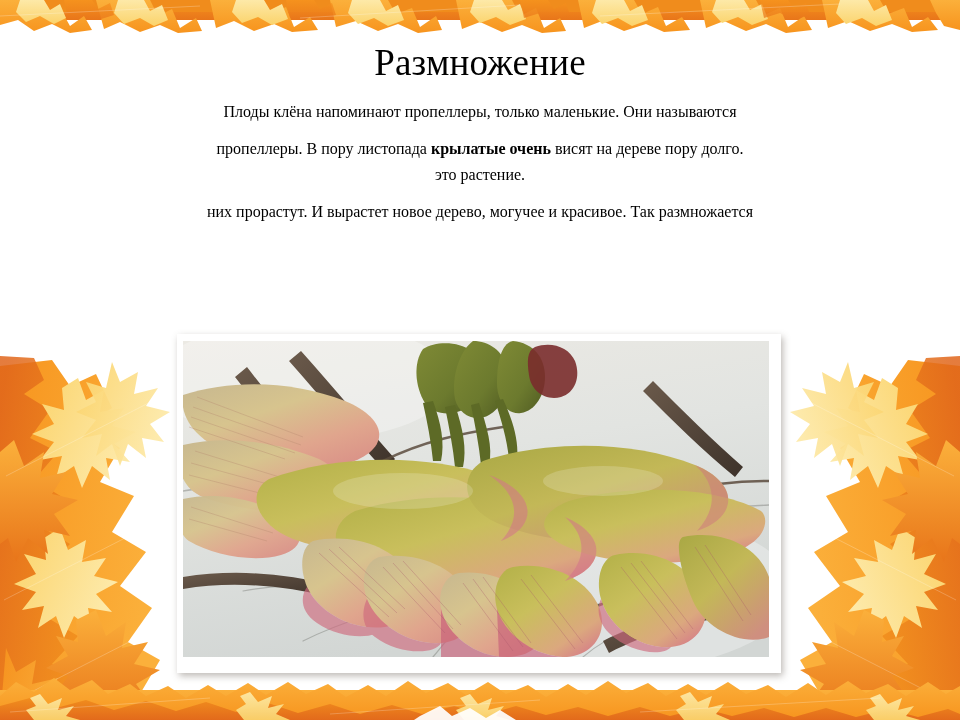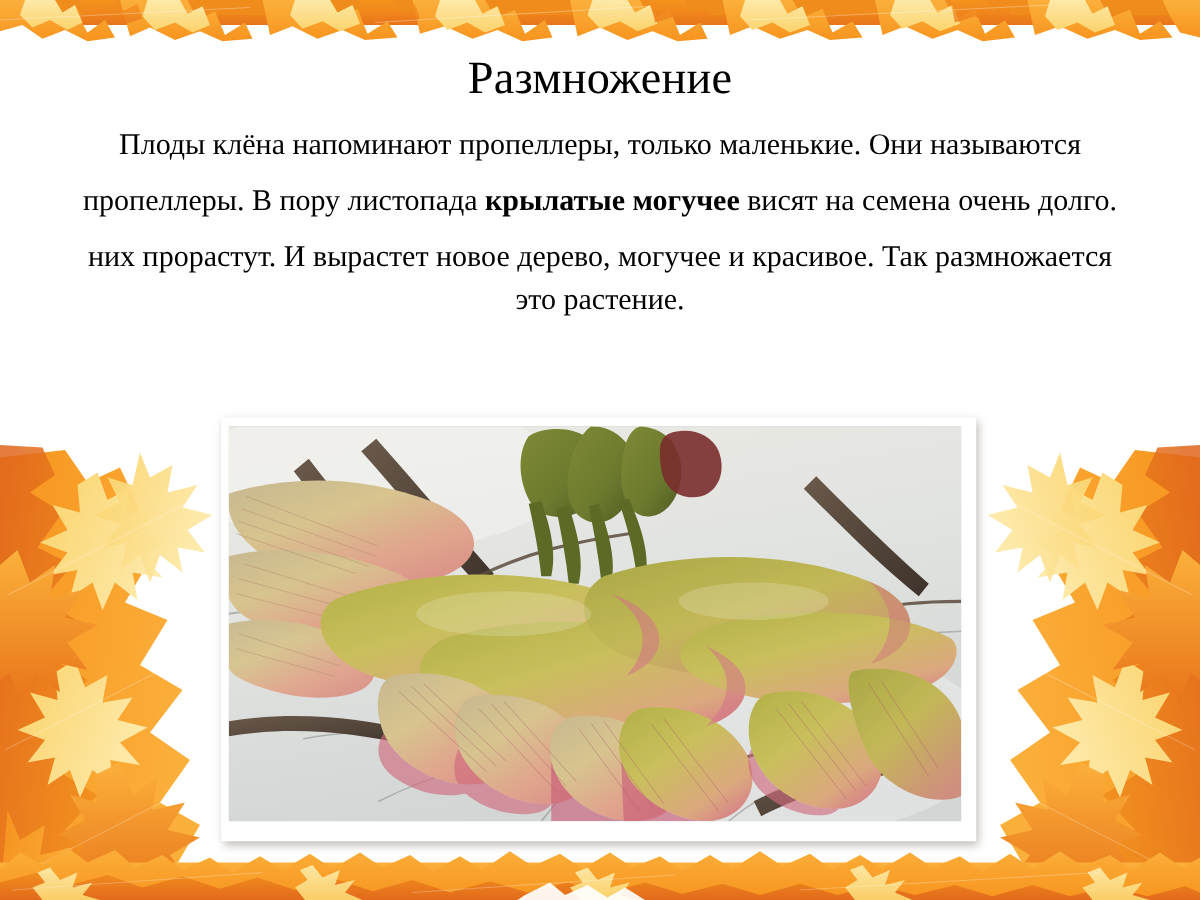--- a/index.html
+++ b/index.html
@@ -72,21 +72,21 @@
   }
 
   #body-text {
     margin: 0;
     padding: 0;
     width: 900px;
     margin-left: 30px;
     margin-top: 13px;
     text-align: center;
     color: #000000;
-    font-size: 24px;
+    font-size: 16px;
     line-height: 1.0;
   }
   .para-line {
     display: block;
     white-space: nowrap;
   }
   .gap-wide { margin-top: 21px; }
   .gap-tight { margin-top: 10px; }
   .bold-term { font-weight: 700; }
 
@@ -340,23 +340,23 @@
       </g>
     </svg>
 
   </div>
 
   <div id="content">
     <h1 id="page-title">Размножение</h1>
 
     <div id="body-text">
       <span class="para-line gap-wide">Плоды клёна напоминают пропеллеры, только маленькие. Они называются</span>
-      <span class="para-line gap-wide"><span>пропеллеры. В пору листопада </span><span class="bold-term">крылатые могучее</span><span> висят на семена очень долго.</span></span>
+      <span class="para-line gap-wide"><span>пропеллеры. В пору листопада </span><span class="bold-term">крылатые очень</span><span> висят на дереве пору долго.</span></span>
+      <span class="para-line gap-tight">это растение.</span>
       <span class="para-line gap-wide">них прорастут. И вырастет новое дерево, могучее и красивое.  Так размножается</span>
-      <span class="para-line gap-tight">это растение.</span>
     </div>
   </div>
 
   <div id="photo-frame">
     <div id="photo-inner">
       <svg viewBox="0 0 586 316" preserveAspectRatio="xMidYMid slice">
         <defs>
           <linearGradient id="skyG" x1="0" y1="0" x2="0.3" y2="1">
             <stop offset="0" stop-color="#eceae4"></stop>
             <stop offset="0.45" stop-color="#e2e4e1"></stop>

